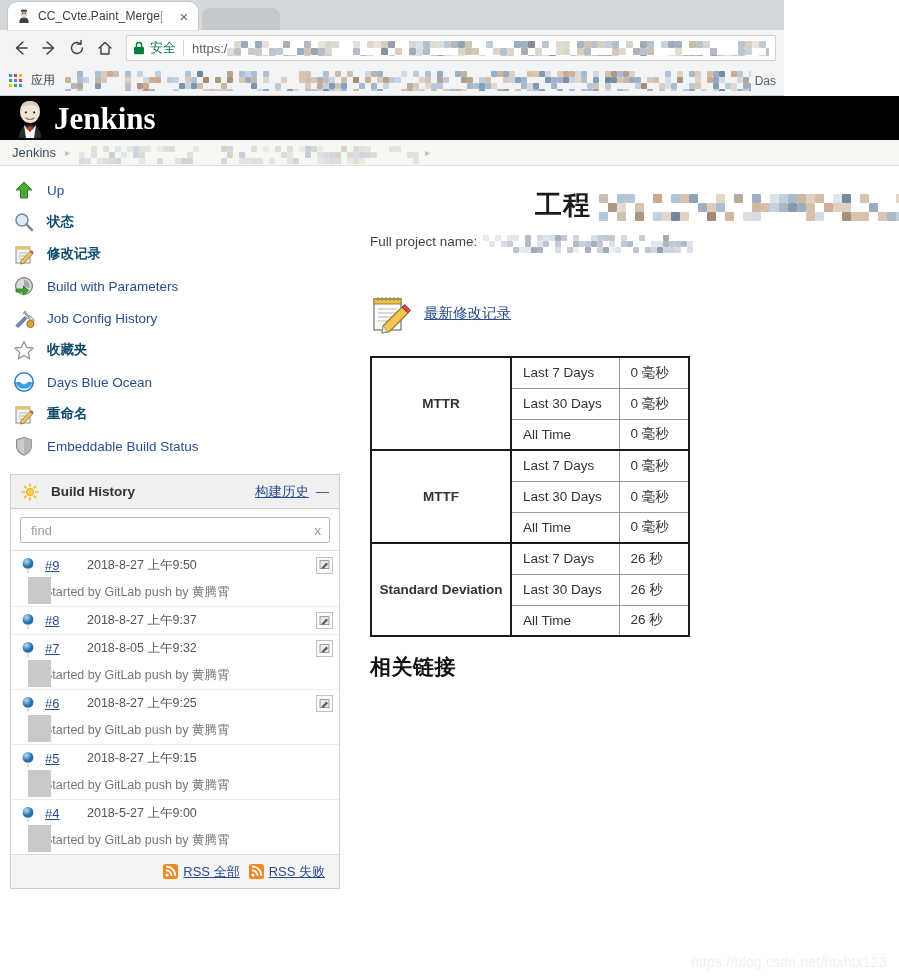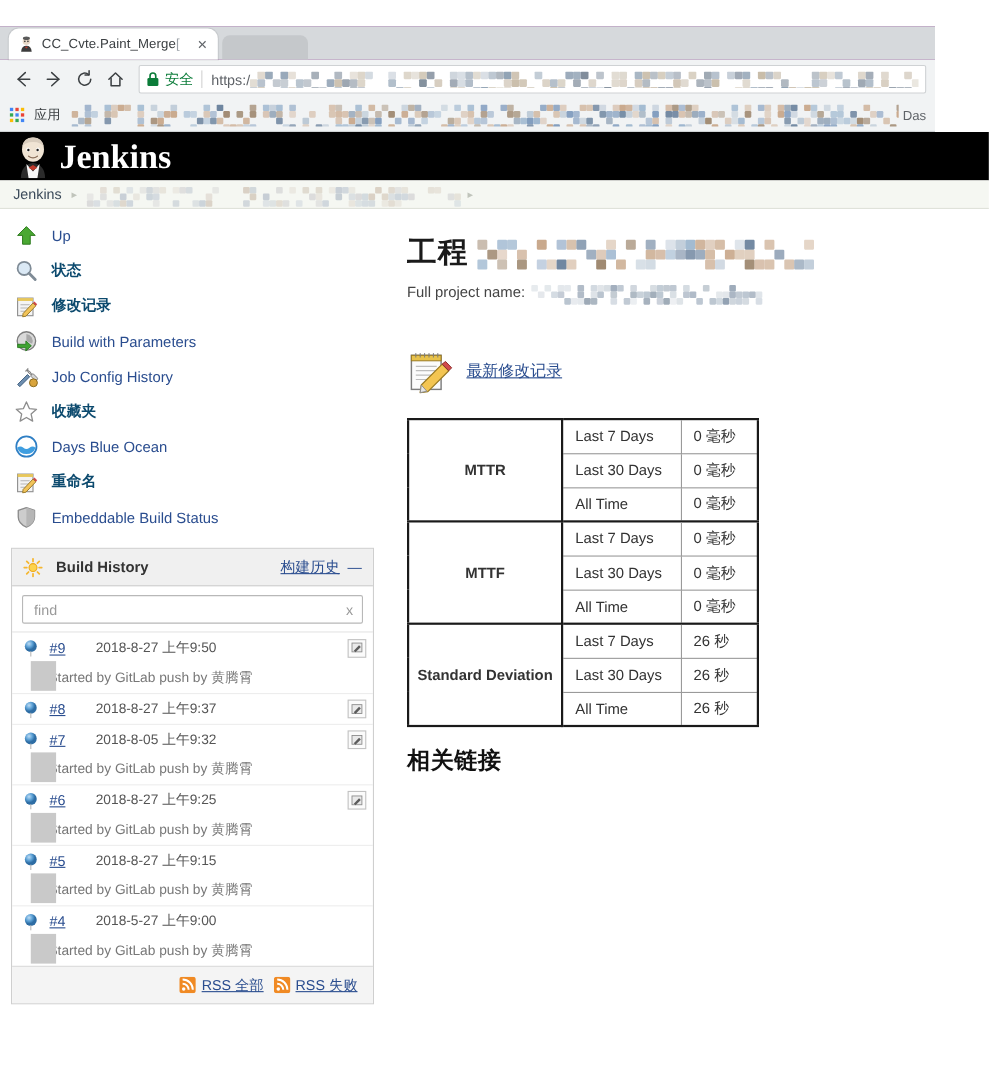--- a/index.html
+++ b/index.html
@@ -5,21 +5,21 @@
   * { box-sizing: border-box; }
   html, body {
     margin: 0; padding: 0;
     width: 899px; height: 976px;
     background: #fff;
     font-family: "Liberation Sans", sans-serif;
     overflow: hidden;
   }
 
   
-  .browser-chrome { width: 850px; background: #701a75; margin-top: 24px; }
+  .browser-chrome { width: 784px; background: #14b8a6; }
   .tabstrip {
     height: 30px; position: relative;
     background: #d6d9dc;
     display: flex; align-items: flex-end;
     padding-left: 8px;
   }
   .tab {
     position: relative;
     height: 28px; width: 190px;
     background: #fff;
@@ -206,21 +206,21 @@
     height: 34px; display: flex; align-items: center;
     justify-content: flex-end; padding-right: 10px; gap: 5px;
   }
   .rss-ico { width: 15px; height: 15px; flex: 0 0 15px; }
   .rss-link { font-size: 13px; color: #2a4d8f; text-decoration: underline; margin-right: 4px; }
 
   
   .main { flex: 1 1 auto; padding: 22px 0 0 18px; }
   .proj-title {
     font-size: 27px; font-weight: bold; color: #1a1a1a;
-    display: flex; align-items: center; height: 34px;
+    display: flex; align-items: center; height: 34px; justify-content: flex-end;
   }
   .proj-title .cn { letter-spacing: 1px; }
   .proj-title .blurwrap { position: relative; height: 22px; margin-left: 8px; }
   .full-name {
     margin-top: 10px; font-size: 13.5px; color: #444;
     display: flex; align-items: center; height: 18px;
   }
   .full-name .blurwrap { position: relative; height: 13px; margin-left: 6px; }
 
   .changes-row {

